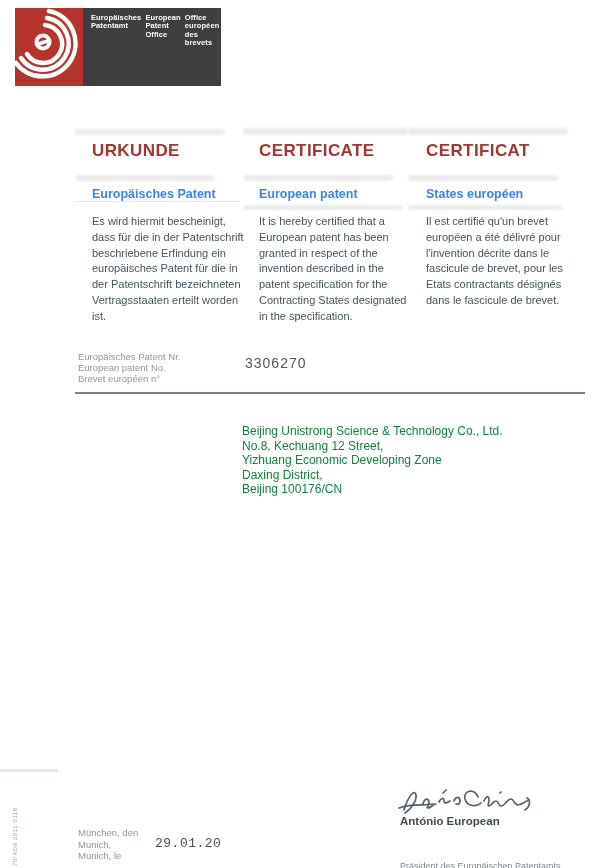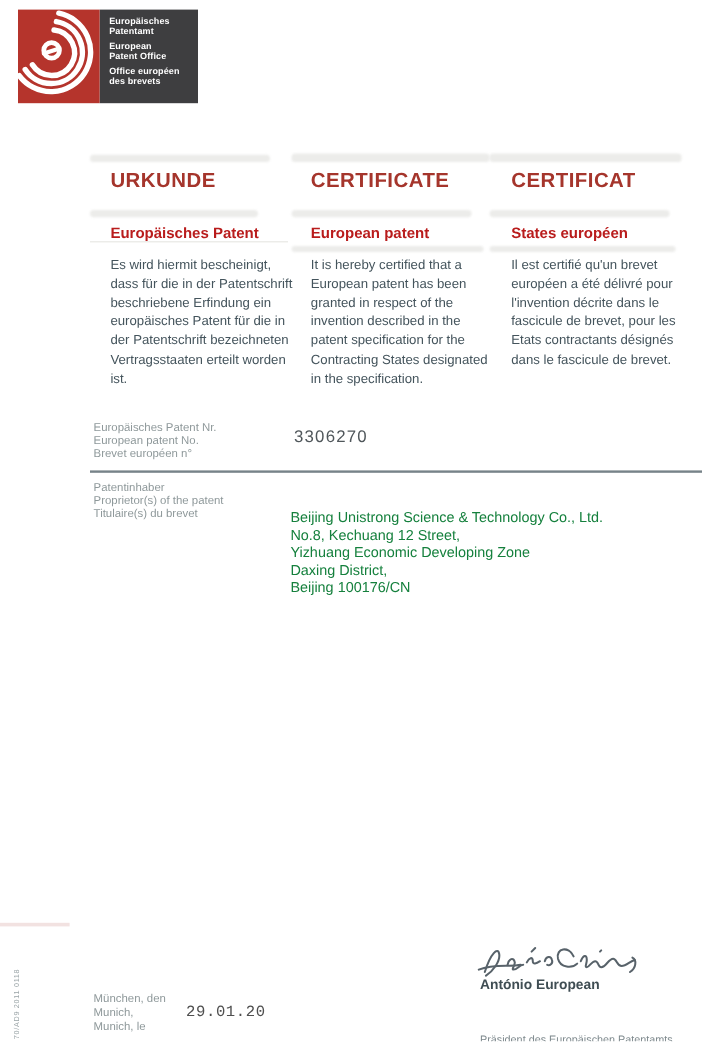--- a/index.html
+++ b/index.html
@@ -5,28 +5,28 @@
   html,body{margin:0;padding:0;background:#fff;}
   .page{
     position:relative;width:600px;height:868px;background:#ffffff;
     font-family:"Liberation Sans",sans-serif;overflow:hidden;color:#44545c;
   }
   
   .logo{position:absolute;left:15px;top:8px;width:150px;height:78px;display:flex;}
   .logo-red{width:68px;height:78px;background:#b5342c;position:relative;flex:0 0 auto;}
   .logo-red svg{position:absolute;left:0;top:0;}
   .logo-dark{flex:1;background:#3e3e40;color:#fff;padding:6px 2px 0 8px;
-    display:flex;flex-direction:column;gap:4px;}
+    display:flex;flex-direction:row;gap:4px;}
   .org-name{font-size:7.5px;font-weight:700;line-height:1.12;white-space:pre-line;letter-spacing:.1px;}
   
   .cols{position:absolute;left:92px;top:141px;width:497px;display:grid;
     grid-template-columns:167px 167px 163px;}
   .col{padding-right:14px;}
   .col-title{font-size:17px;font-weight:700;color:#a5352c;letter-spacing:.4px;line-height:19px;}
-  .col-sub{margin-top:27px;font-size:12.5px;font-weight:700;color:#b91c1c;line-height:14px;}
+  .col-sub{margin-top:27px;font-size:12.5px;font-weight:700;color:#3b82f6;line-height:14px;}
   .col-body{margin-top:13px;font-size:11px;line-height:15.8px;color:#44545c;}
   
   .label{font-size:9.5px;line-height:11px;color:#8e989a;white-space:pre-line;}
   .patent-label{position:absolute;left:78px;top:351px;}
   .patent-value{position:absolute;left:245px;top:355px;font-size:14px;color:#50575b;letter-spacing:1px;}
   .rule{position:absolute;left:75px;top:392px;width:510px;height:1.5px;background:#5f6d74;opacity:.85;}
   .prop-label{position:absolute;left:78px;top:401px;}
   .prop-value{position:absolute;left:242px;top:424px;font-size:12px;line-height:14.5px;
     color:#15803d;white-space:pre-line;}
   
@@ -100,23 +100,20 @@
     </div>
   </div>
 
   <div class="label patent-label">Europäisches Patent Nr.
 European patent No.
 Brevet européen n°</div>
   <div class="patent-value">3306270</div>
 
   <div class="rule"></div>
 
-  <div class="label prop-label">Patentinhaber
-Proprietor(s) of the patent
-Titulaire(s) du brevet</div>
   <div class="prop-value">Beijing Unistrong Science &amp; Technology Co., Ltd.
 No.8, Kechuang 12 Street,
 Yizhuang Economic Developing Zone
 Daxing District,
 Beijing 100176/CN</div>
 
   <div class="label place-label">München, den
 Munich,
 Munich, le</div>
   <div class="date">29.01.20</div>

